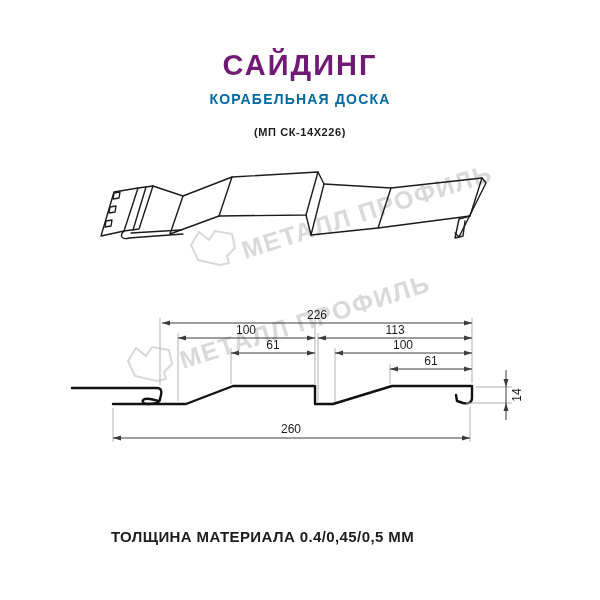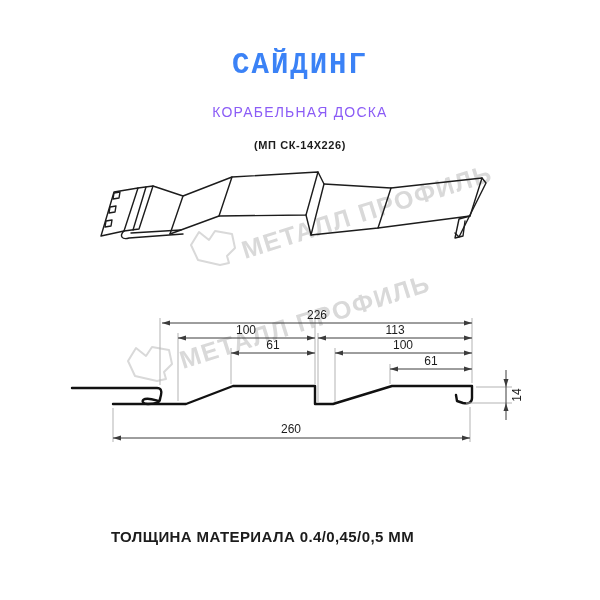--- a/index.html
+++ b/index.html
@@ -1,22 +1,22 @@
 <!DOCTYPE html>
 <html><head>
 <meta charset="utf-8">
 <style>
   html,body{margin:0;padding:0;}
   body{
     width:600px;height:600px;background:#ffffff;position:relative;overflow:hidden;
     font-family:"Liberation Sans",sans-serif;color:#1c1c1c;
   }
   .title-block{position:absolute;top:50px;left:0;width:600px;text-align:center;}
-  .title{font-size:29px;font-weight:800;letter-spacing:2px;color:#3b82f6;line-height:1.1;font-family:Liberation Mono, monospace;}
-  .subtitle{font-size:14px;font-weight:400;letter-spacing:1.2px;color:#8b5cf6;margin-top:22px;}
+  .title{font-size:29px;font-weight:800;letter-spacing:2px;color:#701a75;line-height:1.1;}
+  .subtitle{font-size:14px;font-weight:700;letter-spacing:1.2px;color:#0369a1;margin-top:9px;}
   .model{font-size:11px;font-weight:700;letter-spacing:.6px;color:#1c1c1c;margin-top:19px;}
   .footer-text{position:absolute;top:528px;left:0;width:525px;text-align:center;
     font-size:15px;font-weight:700;letter-spacing:.4px;color:#1c1c1c;}
   svg{position:absolute;top:0;left:0;}
   .wm-text{font-size:25px;font-weight:800;letter-spacing:1.5px;fill:#d9d9d9;}
   .wm-logo{fill:none;stroke:#d9d9d9;stroke-width:2;stroke-linejoin:round;}
   .p3d{fill:none;stroke:#1c1c1c;stroke-width:1.4;stroke-linejoin:round;stroke-linecap:round;}
   .prof{fill:none;stroke:#111;stroke-width:2.4;stroke-linejoin:round;stroke-linecap:round;}
   .dim{stroke:#3c3c3c;stroke-width:1;}
   .ext{stroke:#b3b3b3;stroke-width:1;}

